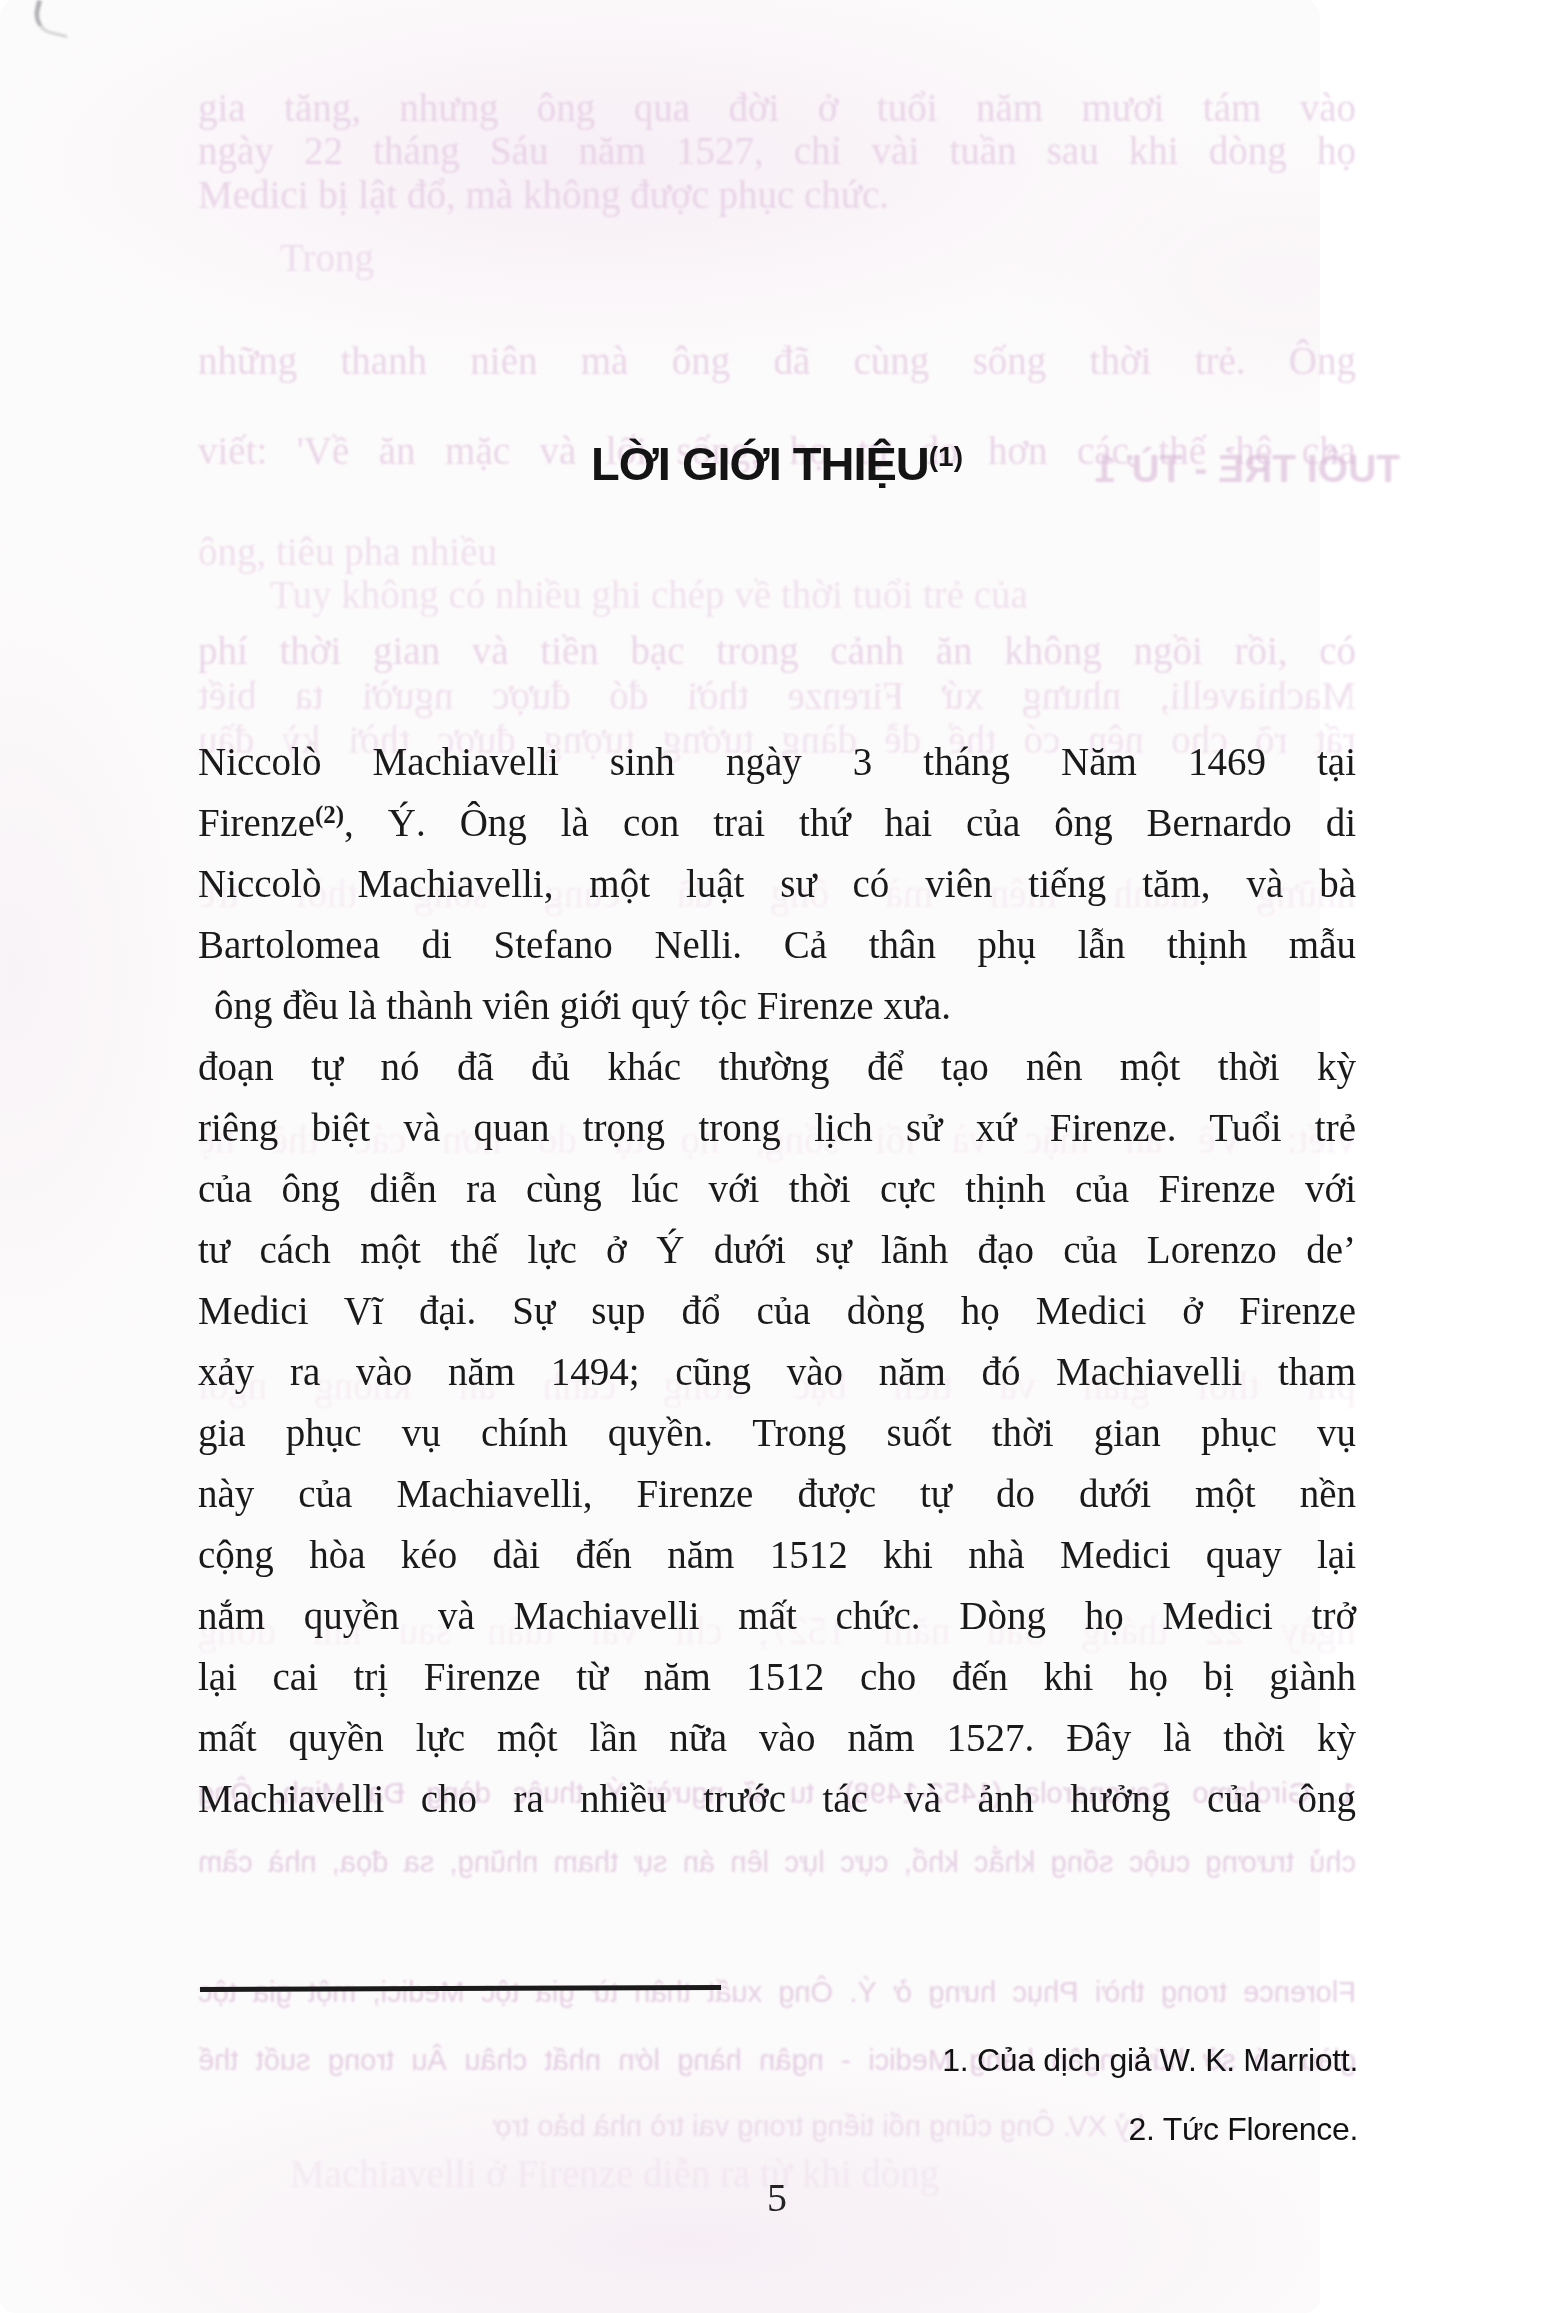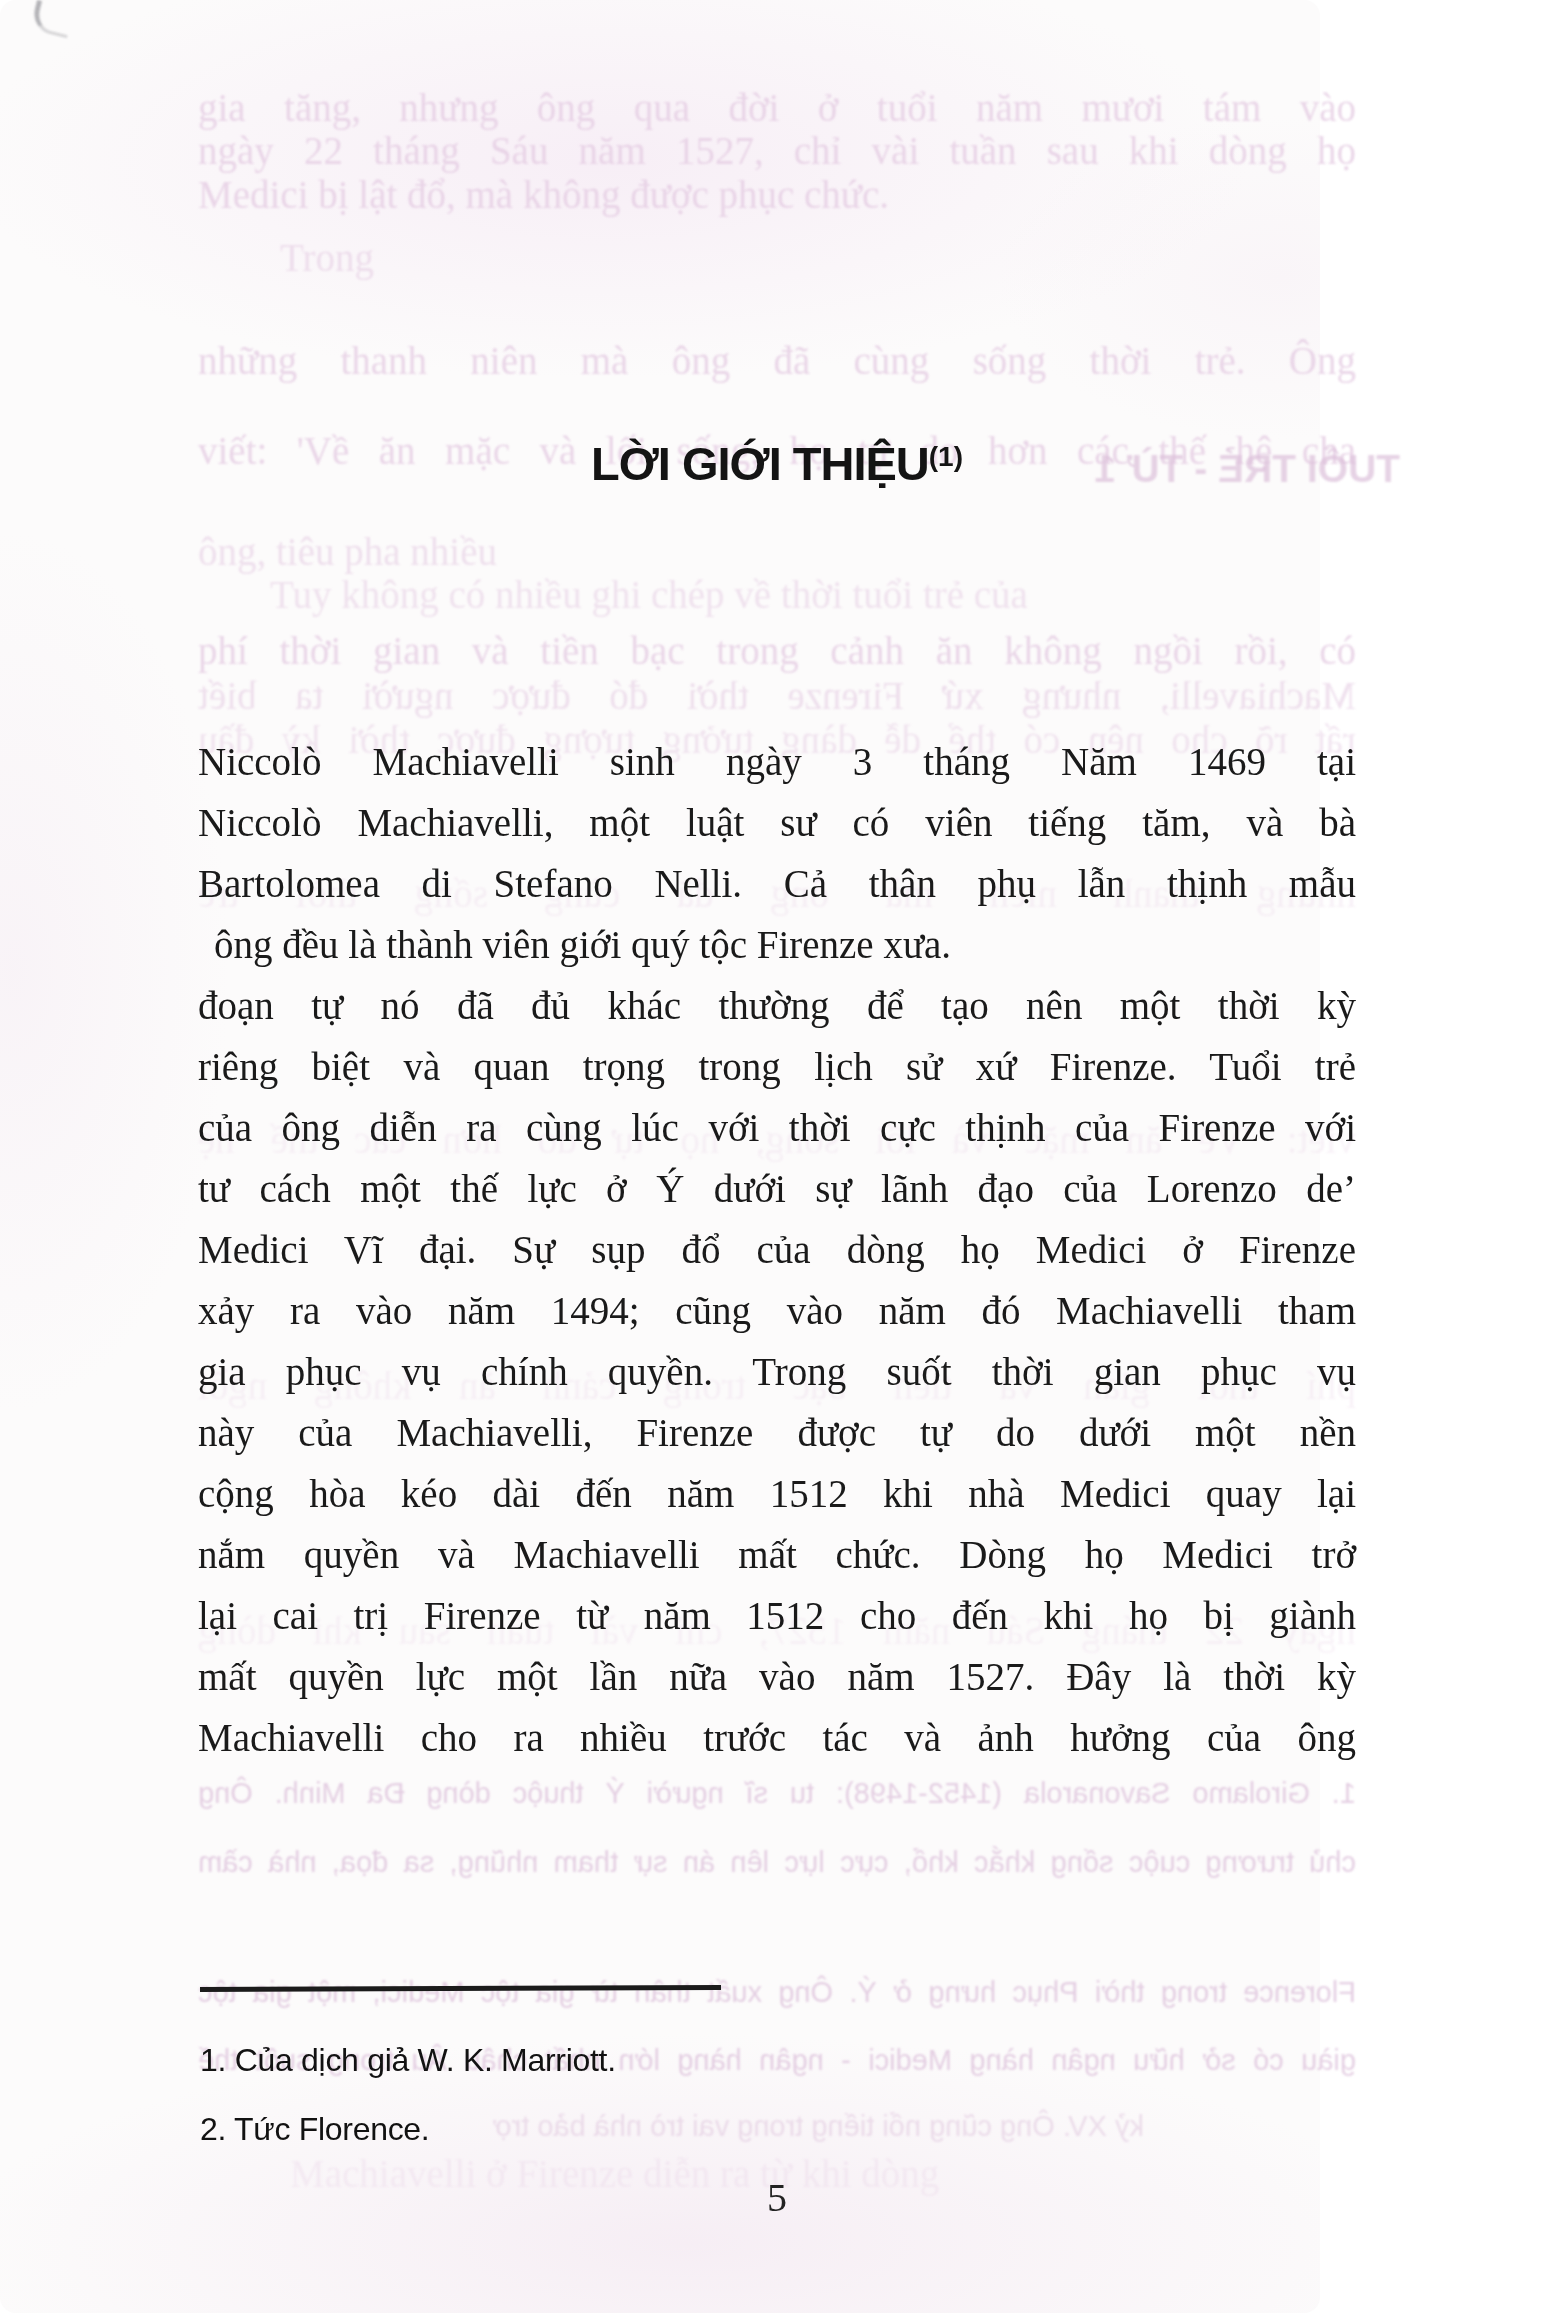--- a/index.html
+++ b/index.html
@@ -67,21 +67,21 @@
   .bline.end{text-align-last:auto;margin-left:16px;}
   .bline.indent{text-indent:102px;}
   .bline sup.fn{font-size:25px;vertical-align:12.6px;font-weight:bold;line-height:0;}
   .fn-rule{
     position:absolute;left:200px;top:1986px;width:521px;height:4.8px;
     background:#1b1b1b;transform:rotate(-0.2deg);
   }
   #footnotes{
     position:absolute;left:200px;top:2026px;width:1158px;
     font-family:"Liberation Sans", sans-serif;
-    font-size:32px;line-height:69px;color:#121212;letter-spacing:-0.3px;
+    font-size:32px;line-height:69px;color:#121212;letter-spacing:-0.3px;text-align:right;
   }
   .page-number{
     position:absolute;left:198px;top:2174px;width:1158px;
     text-align:center;font-size:40px;color:#232323;
   }
   .scan-smudge{
     position:absolute;left:33px;top:3.9px;width:33px;height:27px;
     border-left:5.8px solid rgba(120,120,128,0.55);
     border-bottom:3.9px solid rgba(140,140,148,0.35);
     border-radius:0 0 0 21px;
@@ -120,20 +120,21 @@
       <div class="bleed-line sans mirror" style="top: 2108px; left: 198px; width: 946px; opacity: 0.5;">kỷ XV. Ông cũng nổi tiếng trong vai trò nhà bảo trợ</div>
       <div class="bleed-line " style="top: 2151px; left: 290px; width: 966px; opacity: 0.3;">Machiavelli ở Firenze diễn ra từ khi dòng</div>
     </div>
 
   <div id="content">
 
     <div class="title"><span>LỜI GIỚI THIỆU</span><sup>(1)</sup></div>
 
     <div id="body">
         <div class="bline"><span>Niccolò Machiavelli sinh ngày 3 tháng Năm 1469 tại</span></div>
+        <div class="bline"><span>Firenze</span><sup class="fn">(2)</sup><span>, Ý. Ông là con trai thứ hai của ông Bernardo di</span></div>
         <div class="bline"><span>Niccolò Machiavelli, một luật sư có viên tiếng tăm, và bà</span></div>
         <div class="bline"><span>Bartolomea di Stefano Nelli. Cả thân phụ lẫn thịnh mẫu</span></div>
         <div class="bline end"><span>ông đều là thành viên giới quý tộc Firenze xưa.</span></div>
         <div class="bline"><span>đoạn tự nó đã đủ khác thường để tạo nên một thời kỳ</span></div>
         <div class="bline"><span>riêng biệt và quan trọng trong lịch sử xứ Firenze. Tuổi trẻ</span></div>
         <div class="bline"><span>của ông diễn ra cùng lúc với thời cực thịnh của Firenze với</span></div>
         <div class="bline"><span>tư cách một thế lực ở Ý dưới sự lãnh đạo của Lorenzo de’</span></div>
         <div class="bline"><span>Medici Vĩ đại. Sự sụp đổ của dòng họ Medici ở Firenze</span></div>
         <div class="bline"><span>xảy ra vào năm 1494; cũng vào năm đó Machiavelli tham</span></div>
         <div class="bline"><span>gia phục vụ chính quyền. Trong suốt thời gian phục vụ</span></div>

